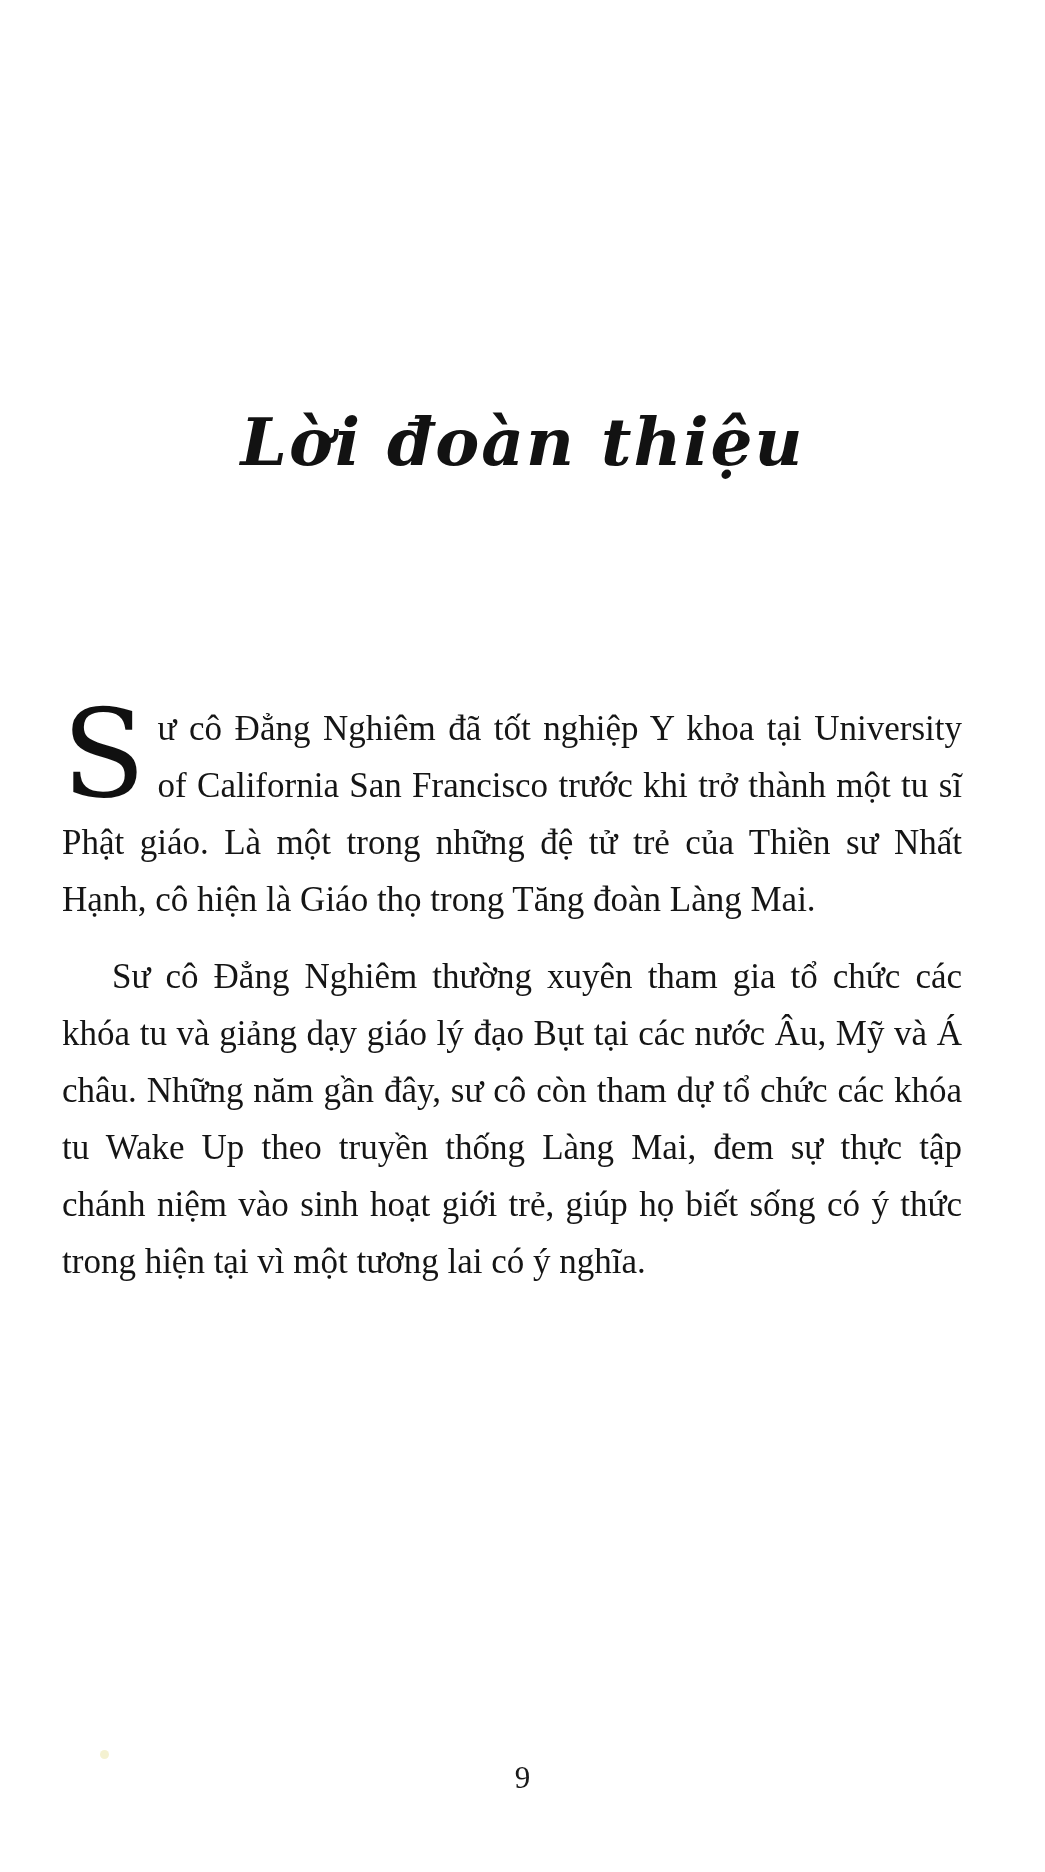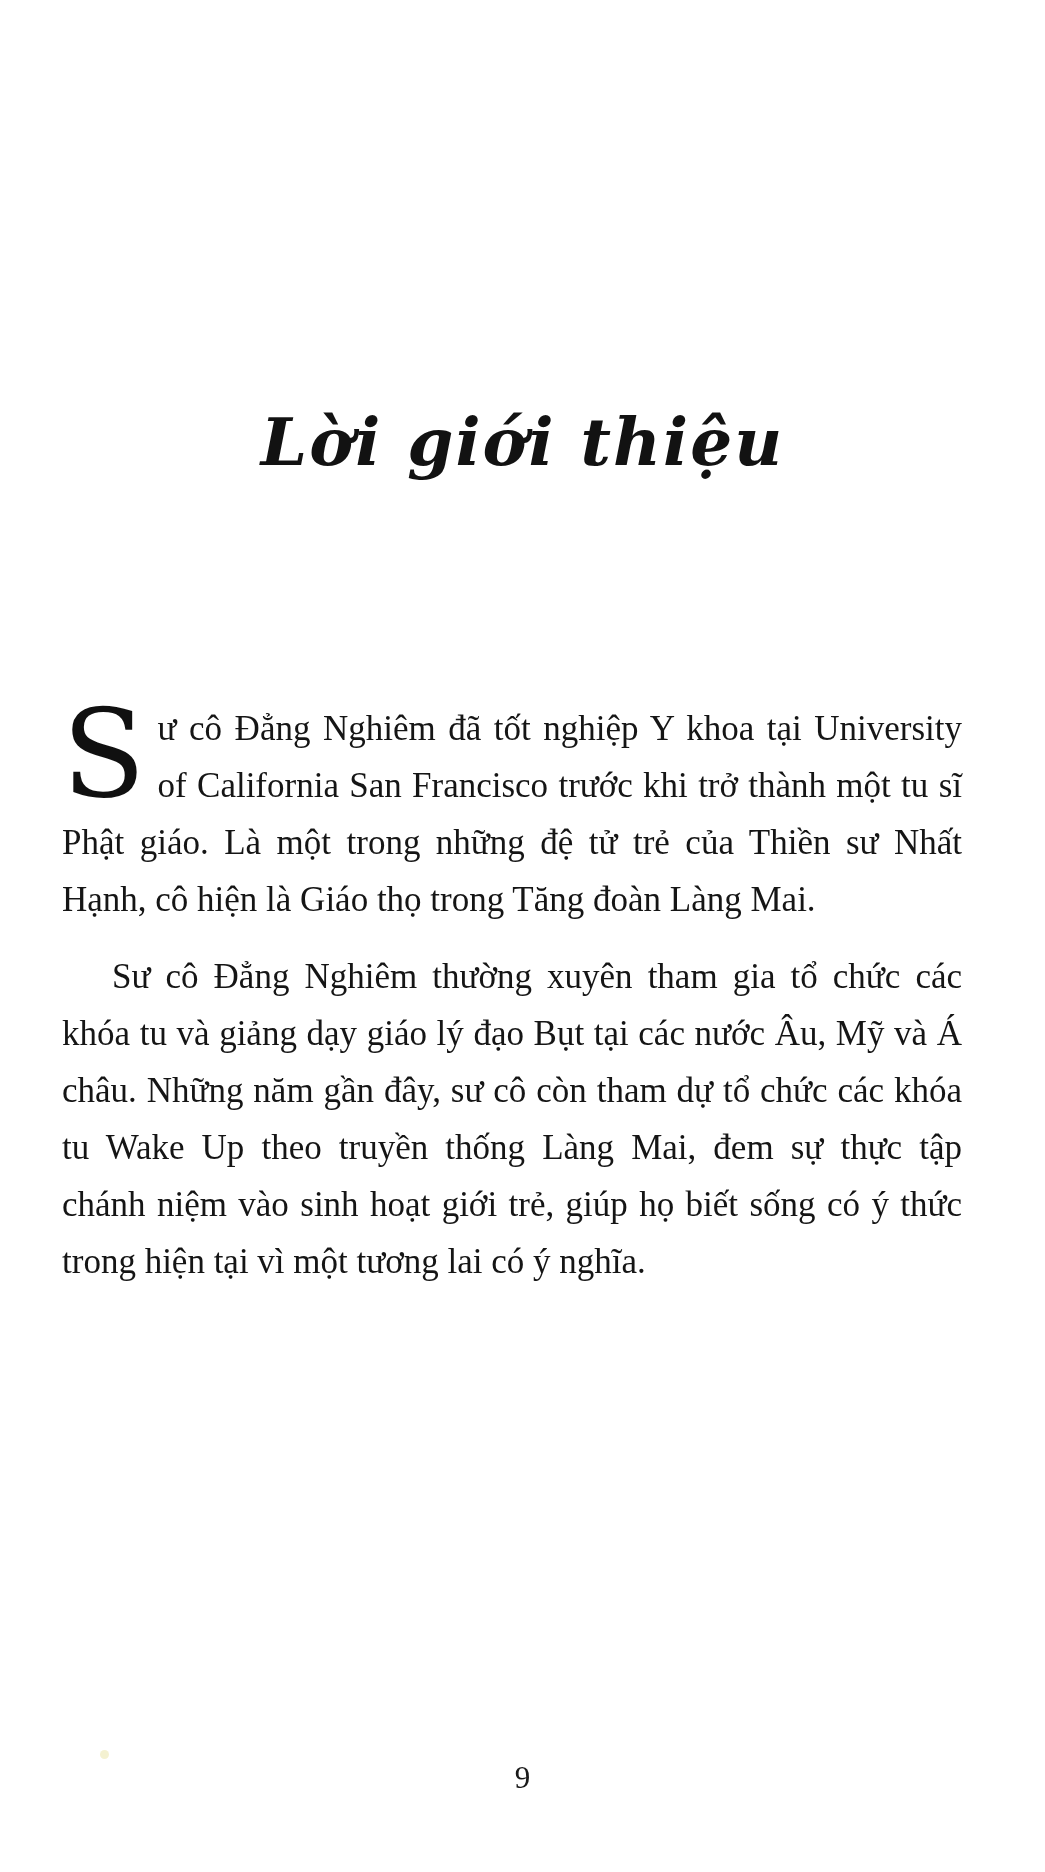--- a/index.html
+++ b/index.html
@@ -77,21 +77,21 @@
     border-radius: 50%;
     background: #eeeab8;
     opacity: 0.65;
   }
 </style>
 </head>
 <body>
 
 <div class="page">
 
-  <h1 class="chapter-title">Lời giới thiệu</h1>
+  <h1 class="chapter-title">Lời đoàn thiệu</h1>
 
   <div class="body-text">
 
     <p class="para">
       <span class="dropcap">S</span><span>ư cô Đẳng Nghiêm đã tốt nghiệp Y khoa tại University of California San Francisco trước khi trở thành một tu sĩ Phật giáo. Là một trong những đệ tử trẻ của Thiền sư Nhất Hạnh, cô hiện là Giáo thọ trong Tăng đoàn Làng Mai.</span>
     </p>
 
     <p class="para indented">Sư cô Đẳng Nghiêm thường xuyên tham gia tổ chức các khóa tu và giảng dạy giáo lý đạo Bụt tại các nước Âu, Mỹ và Á châu. Những năm gần đây, sư cô còn tham dự tổ chức các khóa tu Wake Up theo truyền thống Làng Mai, đem sự thực tập chánh niệm vào sinh hoạt giới trẻ, giúp họ biết sống có ý thức trong hiện tại vì một tương lai có ý nghĩa.</p>
 
 

